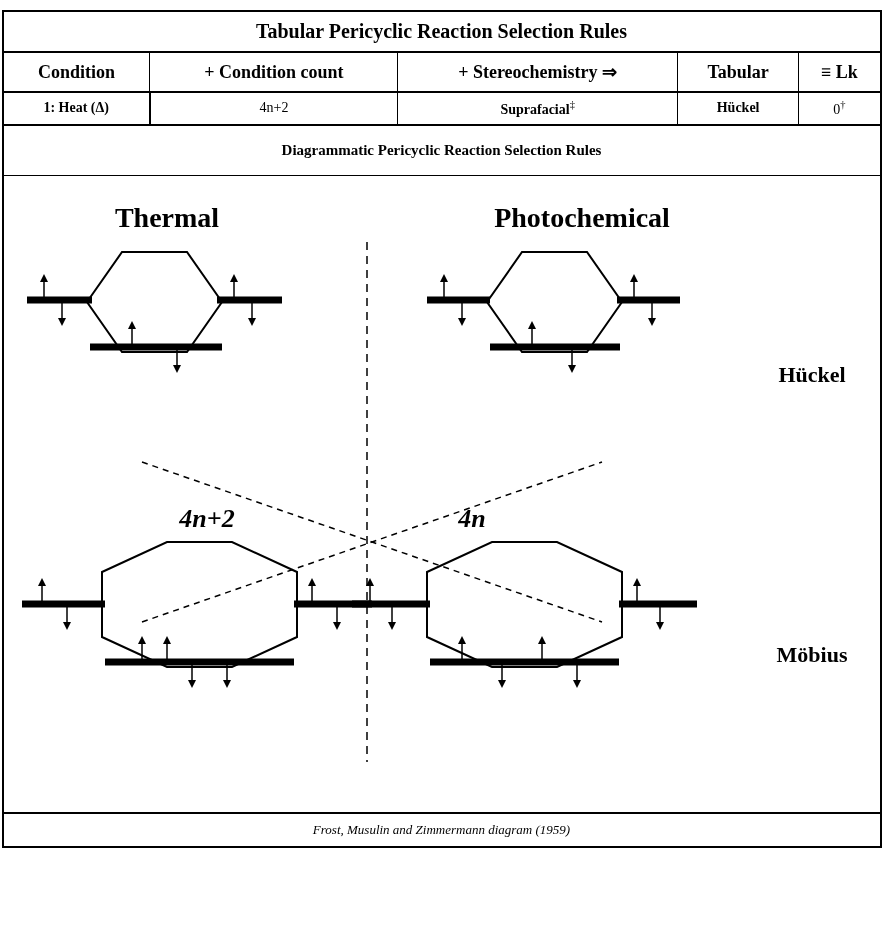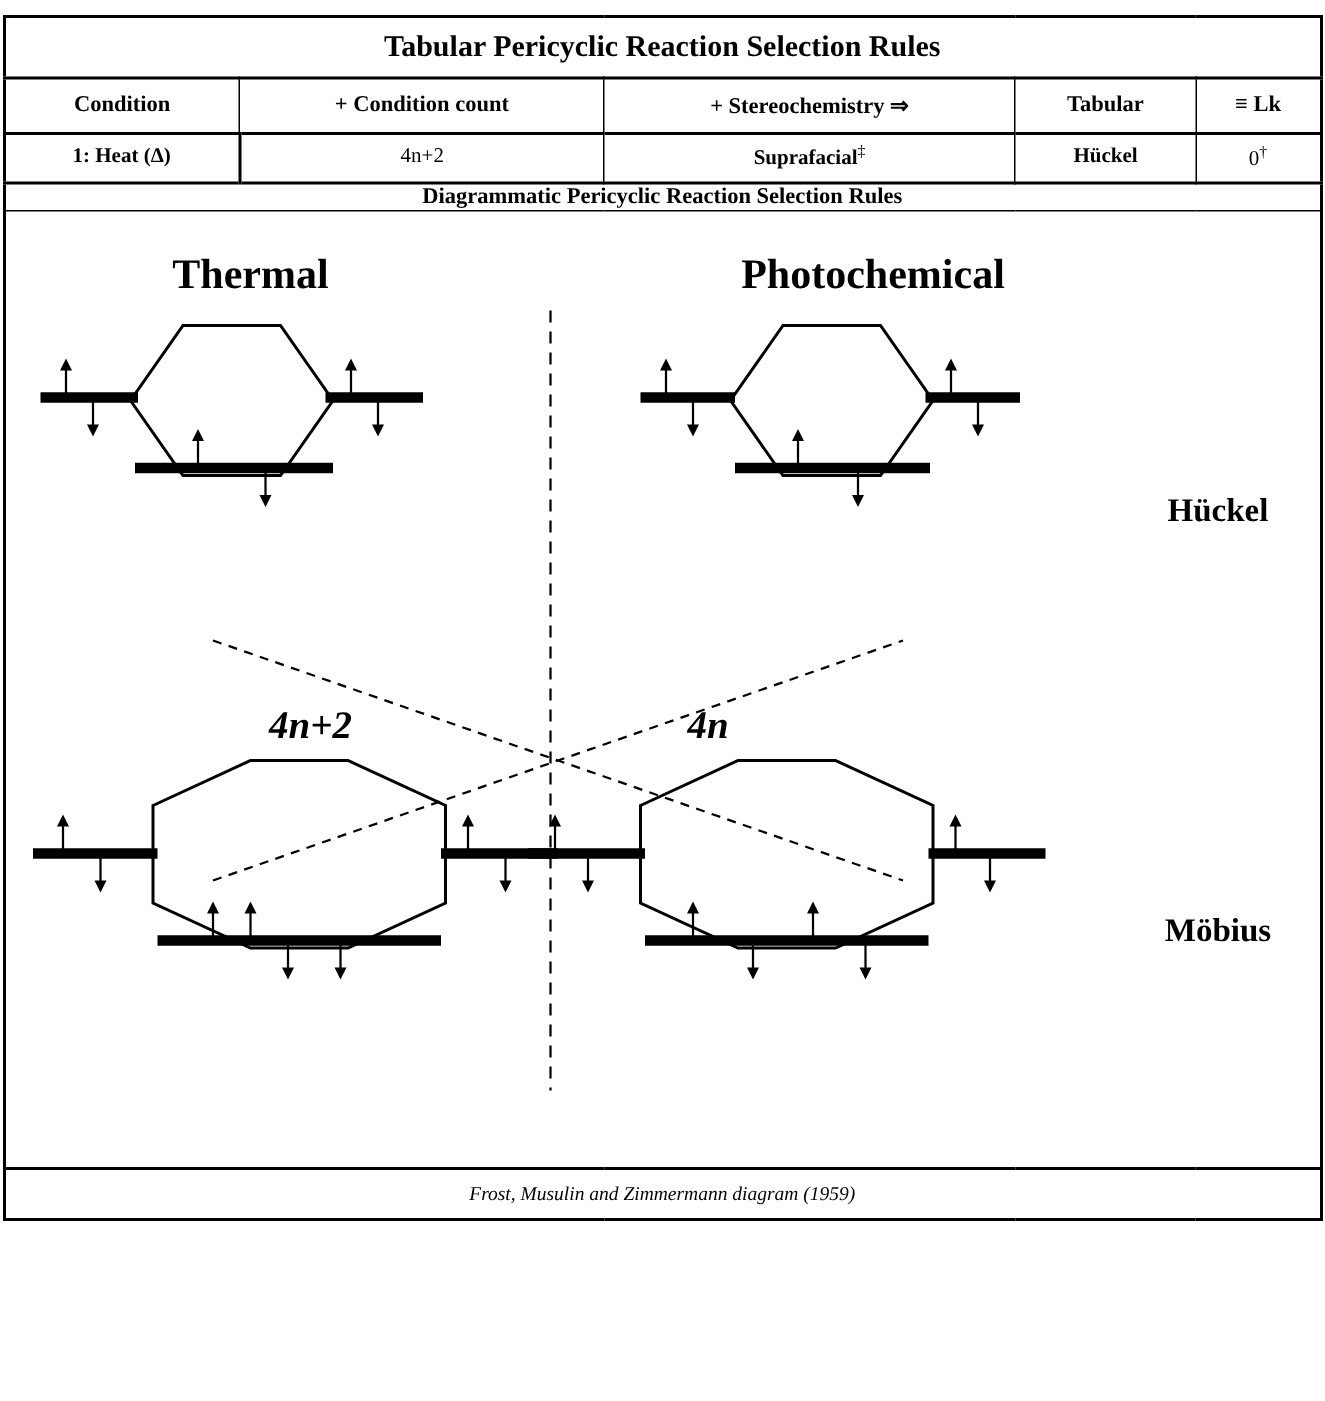--- a/index.html
+++ b/index.html
@@ -25,40 +25,40 @@
       vertical-align: middle;
     }
     .title-row td {
       font-size: 20px;
       font-weight: bold;
       border-bottom: 2px solid #000;
       text-align: center;
       padding: 8px;
     }
     .header-row th {
-      font-size: 15px;
+      font-size: 18px;
       font-weight: bold;
       border-bottom: 2px solid #000;
       border-top: 1px solid #000;
       padding: 8px 6px;
     }
     .data-row td {
       font-size: 14px;
       padding: 6px 8px;
     }
     .data-row td:first-child {
       font-weight: bold;
       border-right: 2px solid #000;
     }
     .section-title-row td {
       font-size: 15px;
       font-weight: bold;
       border-top: 2px solid #000;
       border-bottom: 1px solid #000;
-      padding: 0;
+      padding: 16px;
     }
     .diagram-cell {
       padding: 10px 0 5px 0;
     }
     .footer-row td {
       font-size: 13px;
       font-style: italic;
       border-top: 2px solid #000;
       padding: 8px;
       text-align: center;

